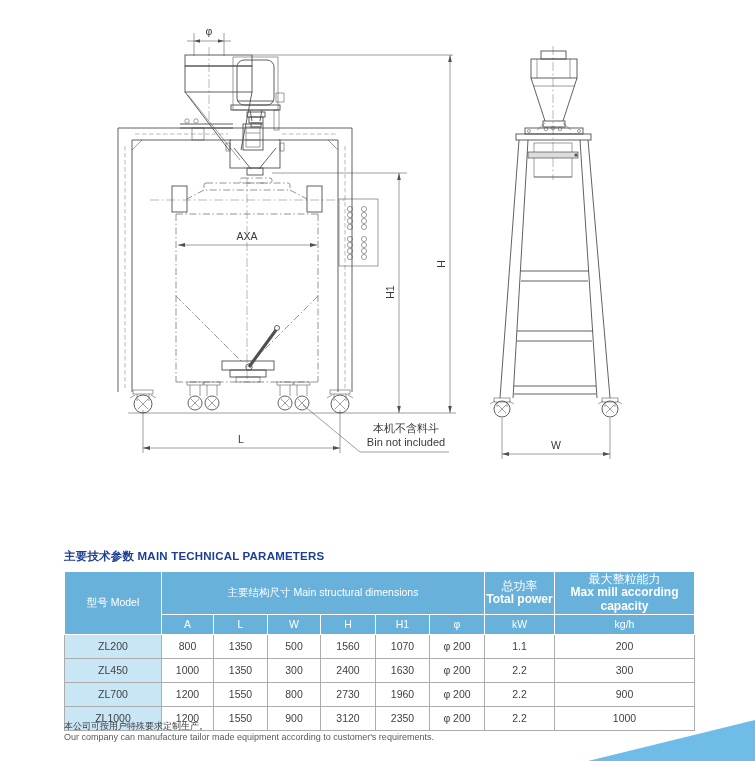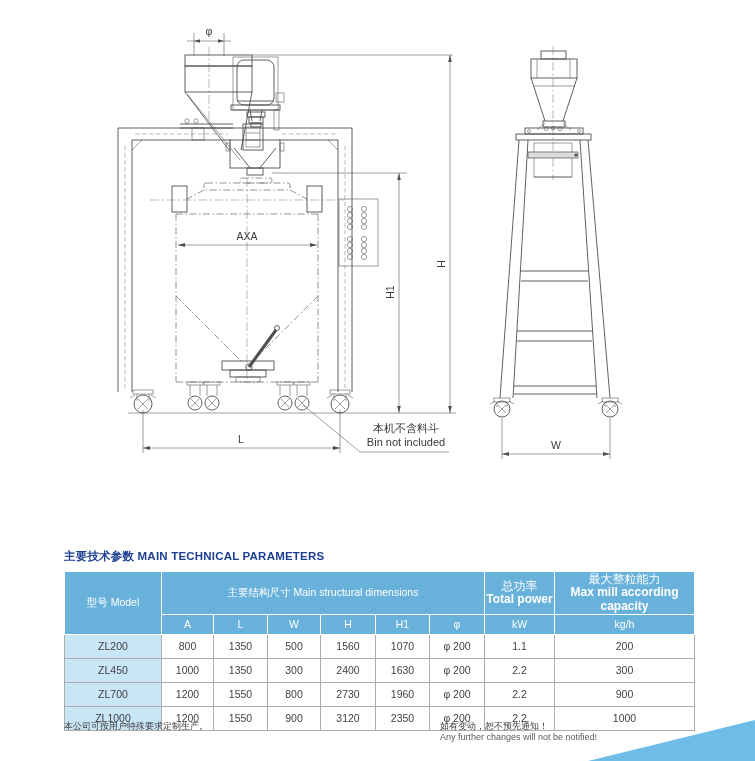--- a/index.html
+++ b/index.html
@@ -412,21 +412,18 @@
       <td>φ 200</td>
       <td>2.2</td>
       <td>1000</td>
     </tr>
   </tbody>
     </table>
 
   <div class="notes">
     <div class="note note-left">
       <span class="zh">本公司可按用户特殊要求定制生产。</span>
-    </div>
-    <div class="note note-right">
-      <span class="zh">如有变动，恕不预先通知！</span>
-      <span class="en">Any further changes will not be notified!</span>
+      <span class="en">Our company can manufacture tailor made equipment according to customer's requirements.</span>
     </div>
   </div>
 
   <div class="accent-tri"></div>
 </div>
 
 </body></html>

